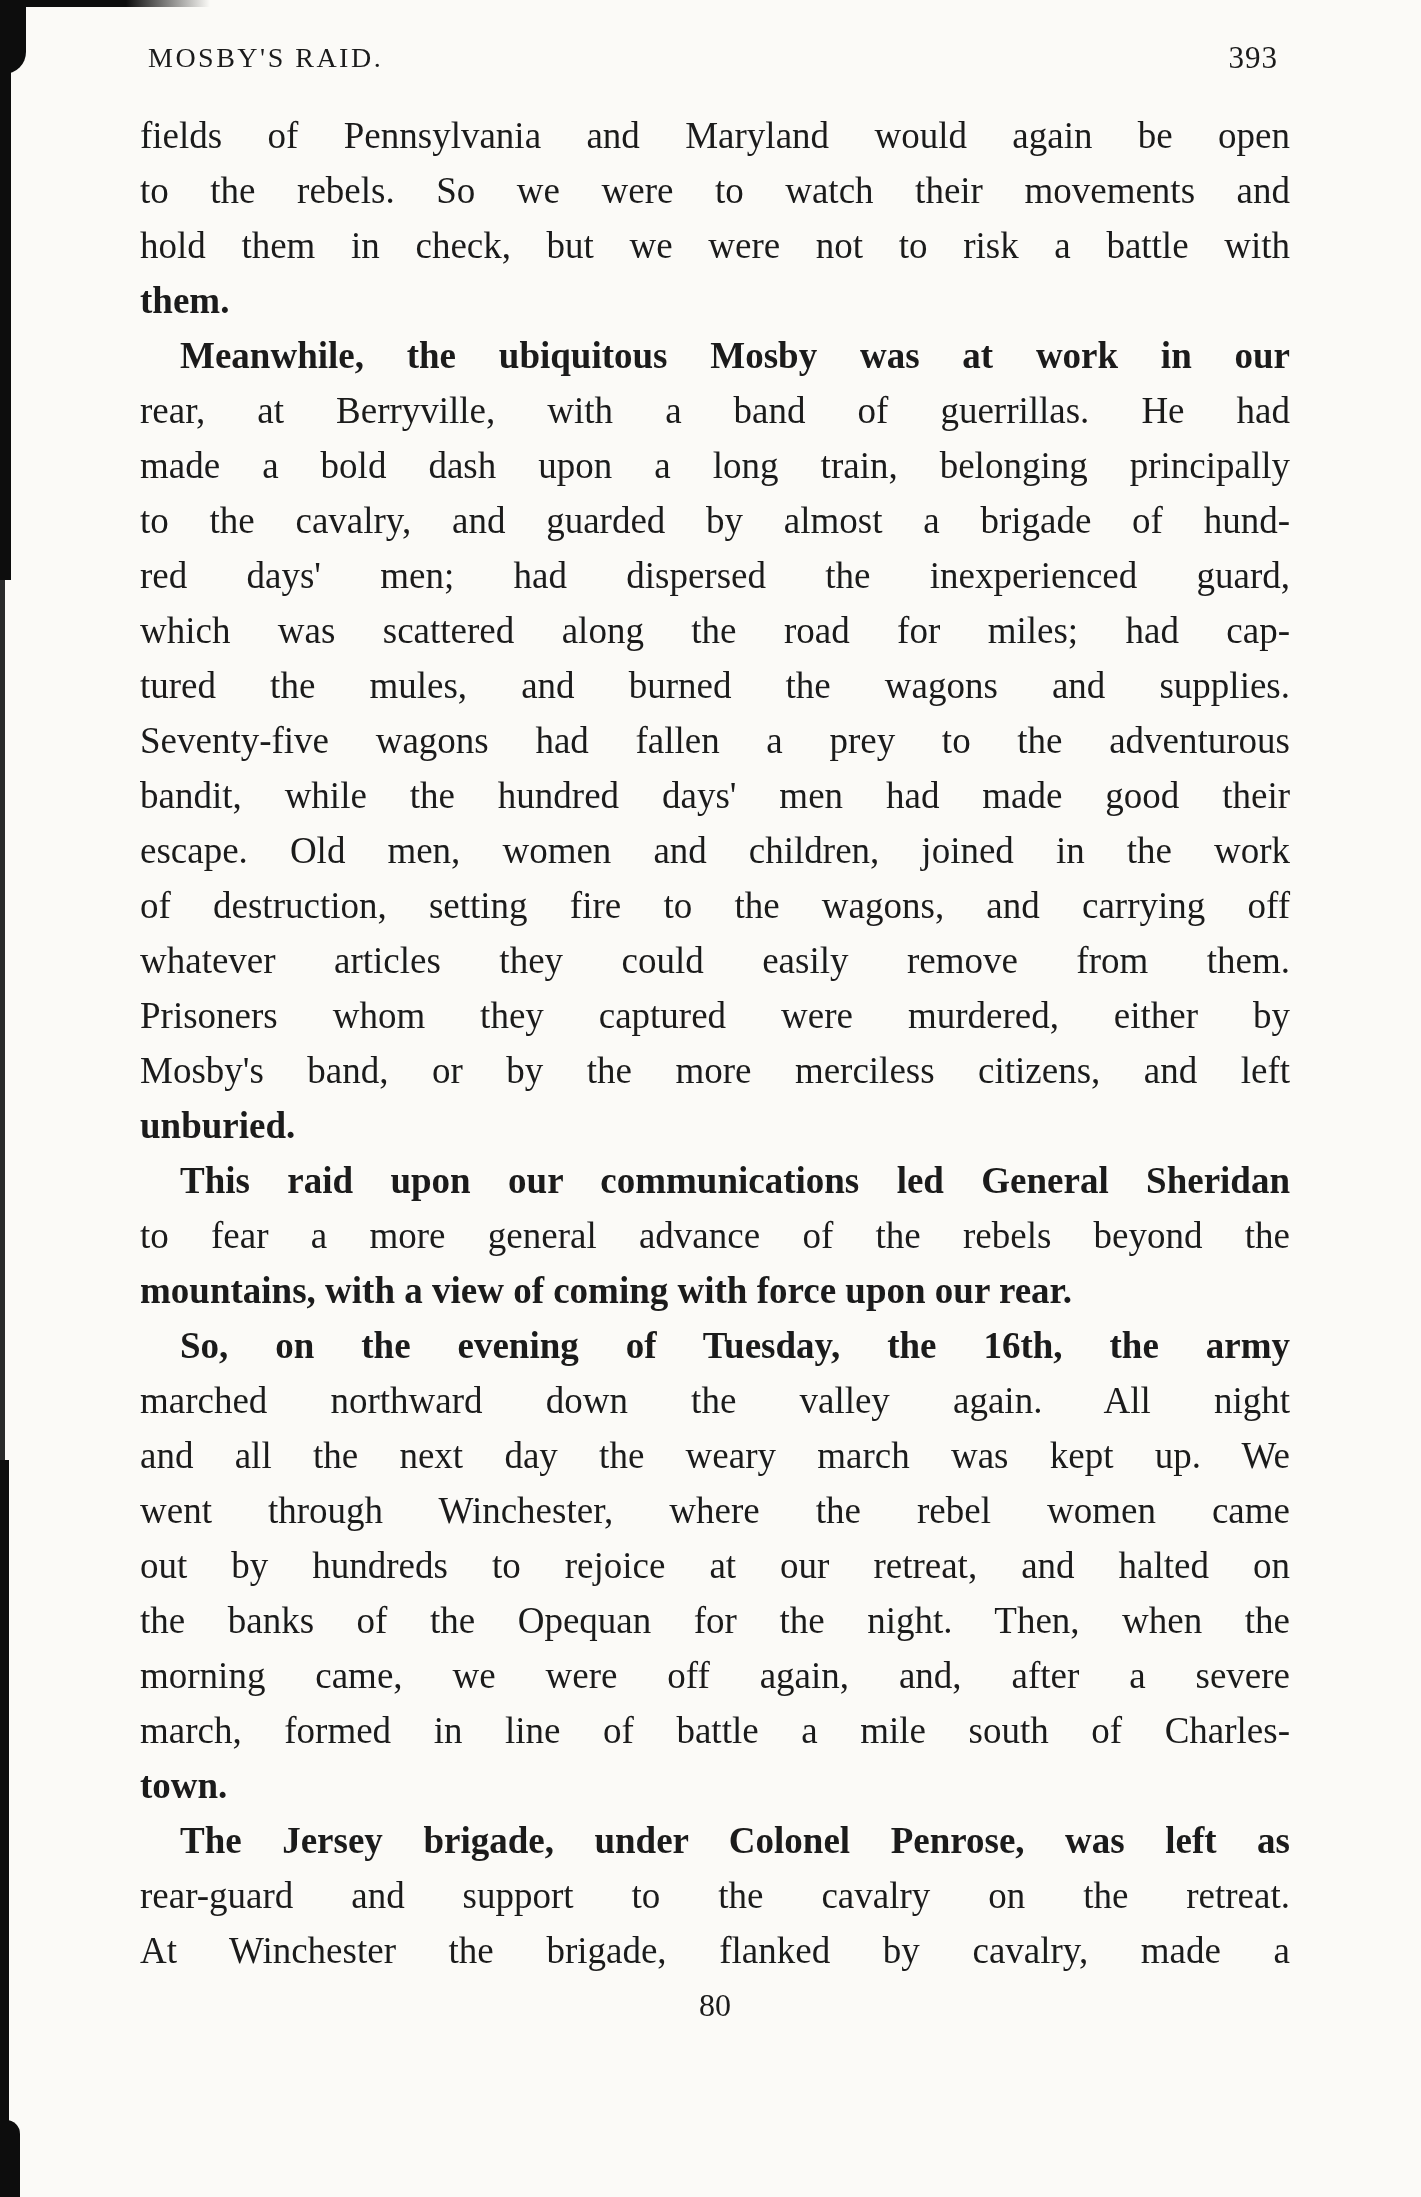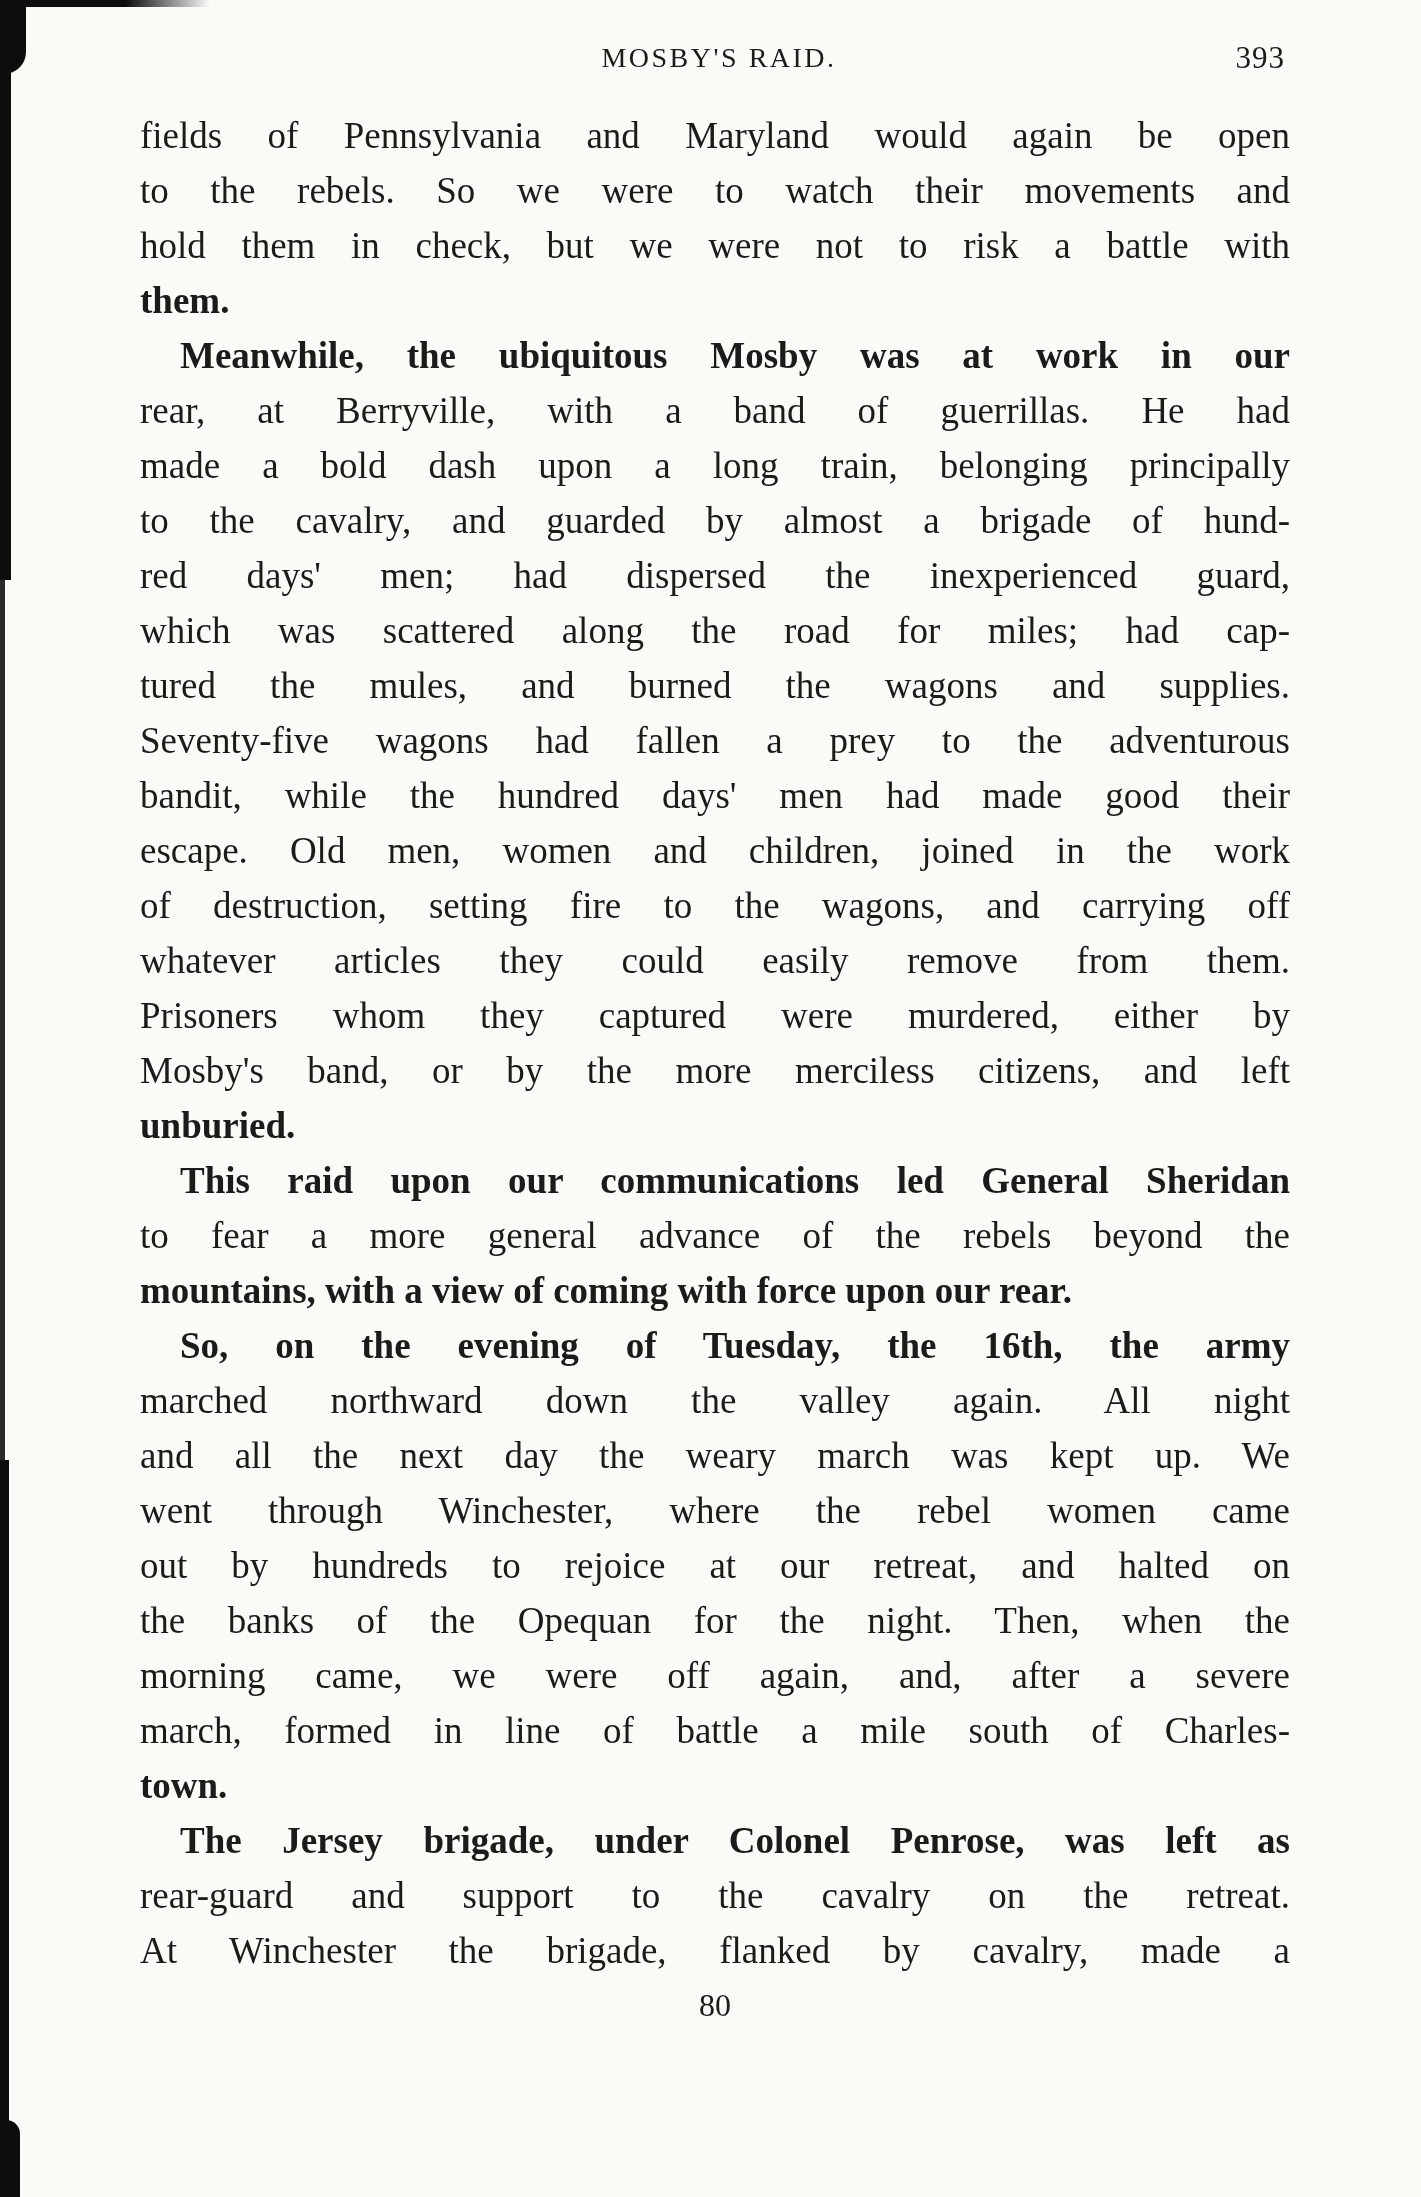--- a/index.html
+++ b/index.html
@@ -46,26 +46,25 @@
 
   .running-head {
     position: relative;
     margin-top: 42px;
     height: 40px;
     font-size: 28px;
   }
   .running-title {
     position: absolute;
     left: 8px; right: 0;
-    text-align: center;
     letter-spacing: 2.5px;
   }
   .page-number {
     position: absolute;
-    right: 5px;
+    right: 12px;
     top: -2px;
     font-size: 31px;
     letter-spacing: 1px;
   }
 
   .page-body {
     margin-top: 26px;
     font-size: 37px;
     line-height: 55px;
   }

